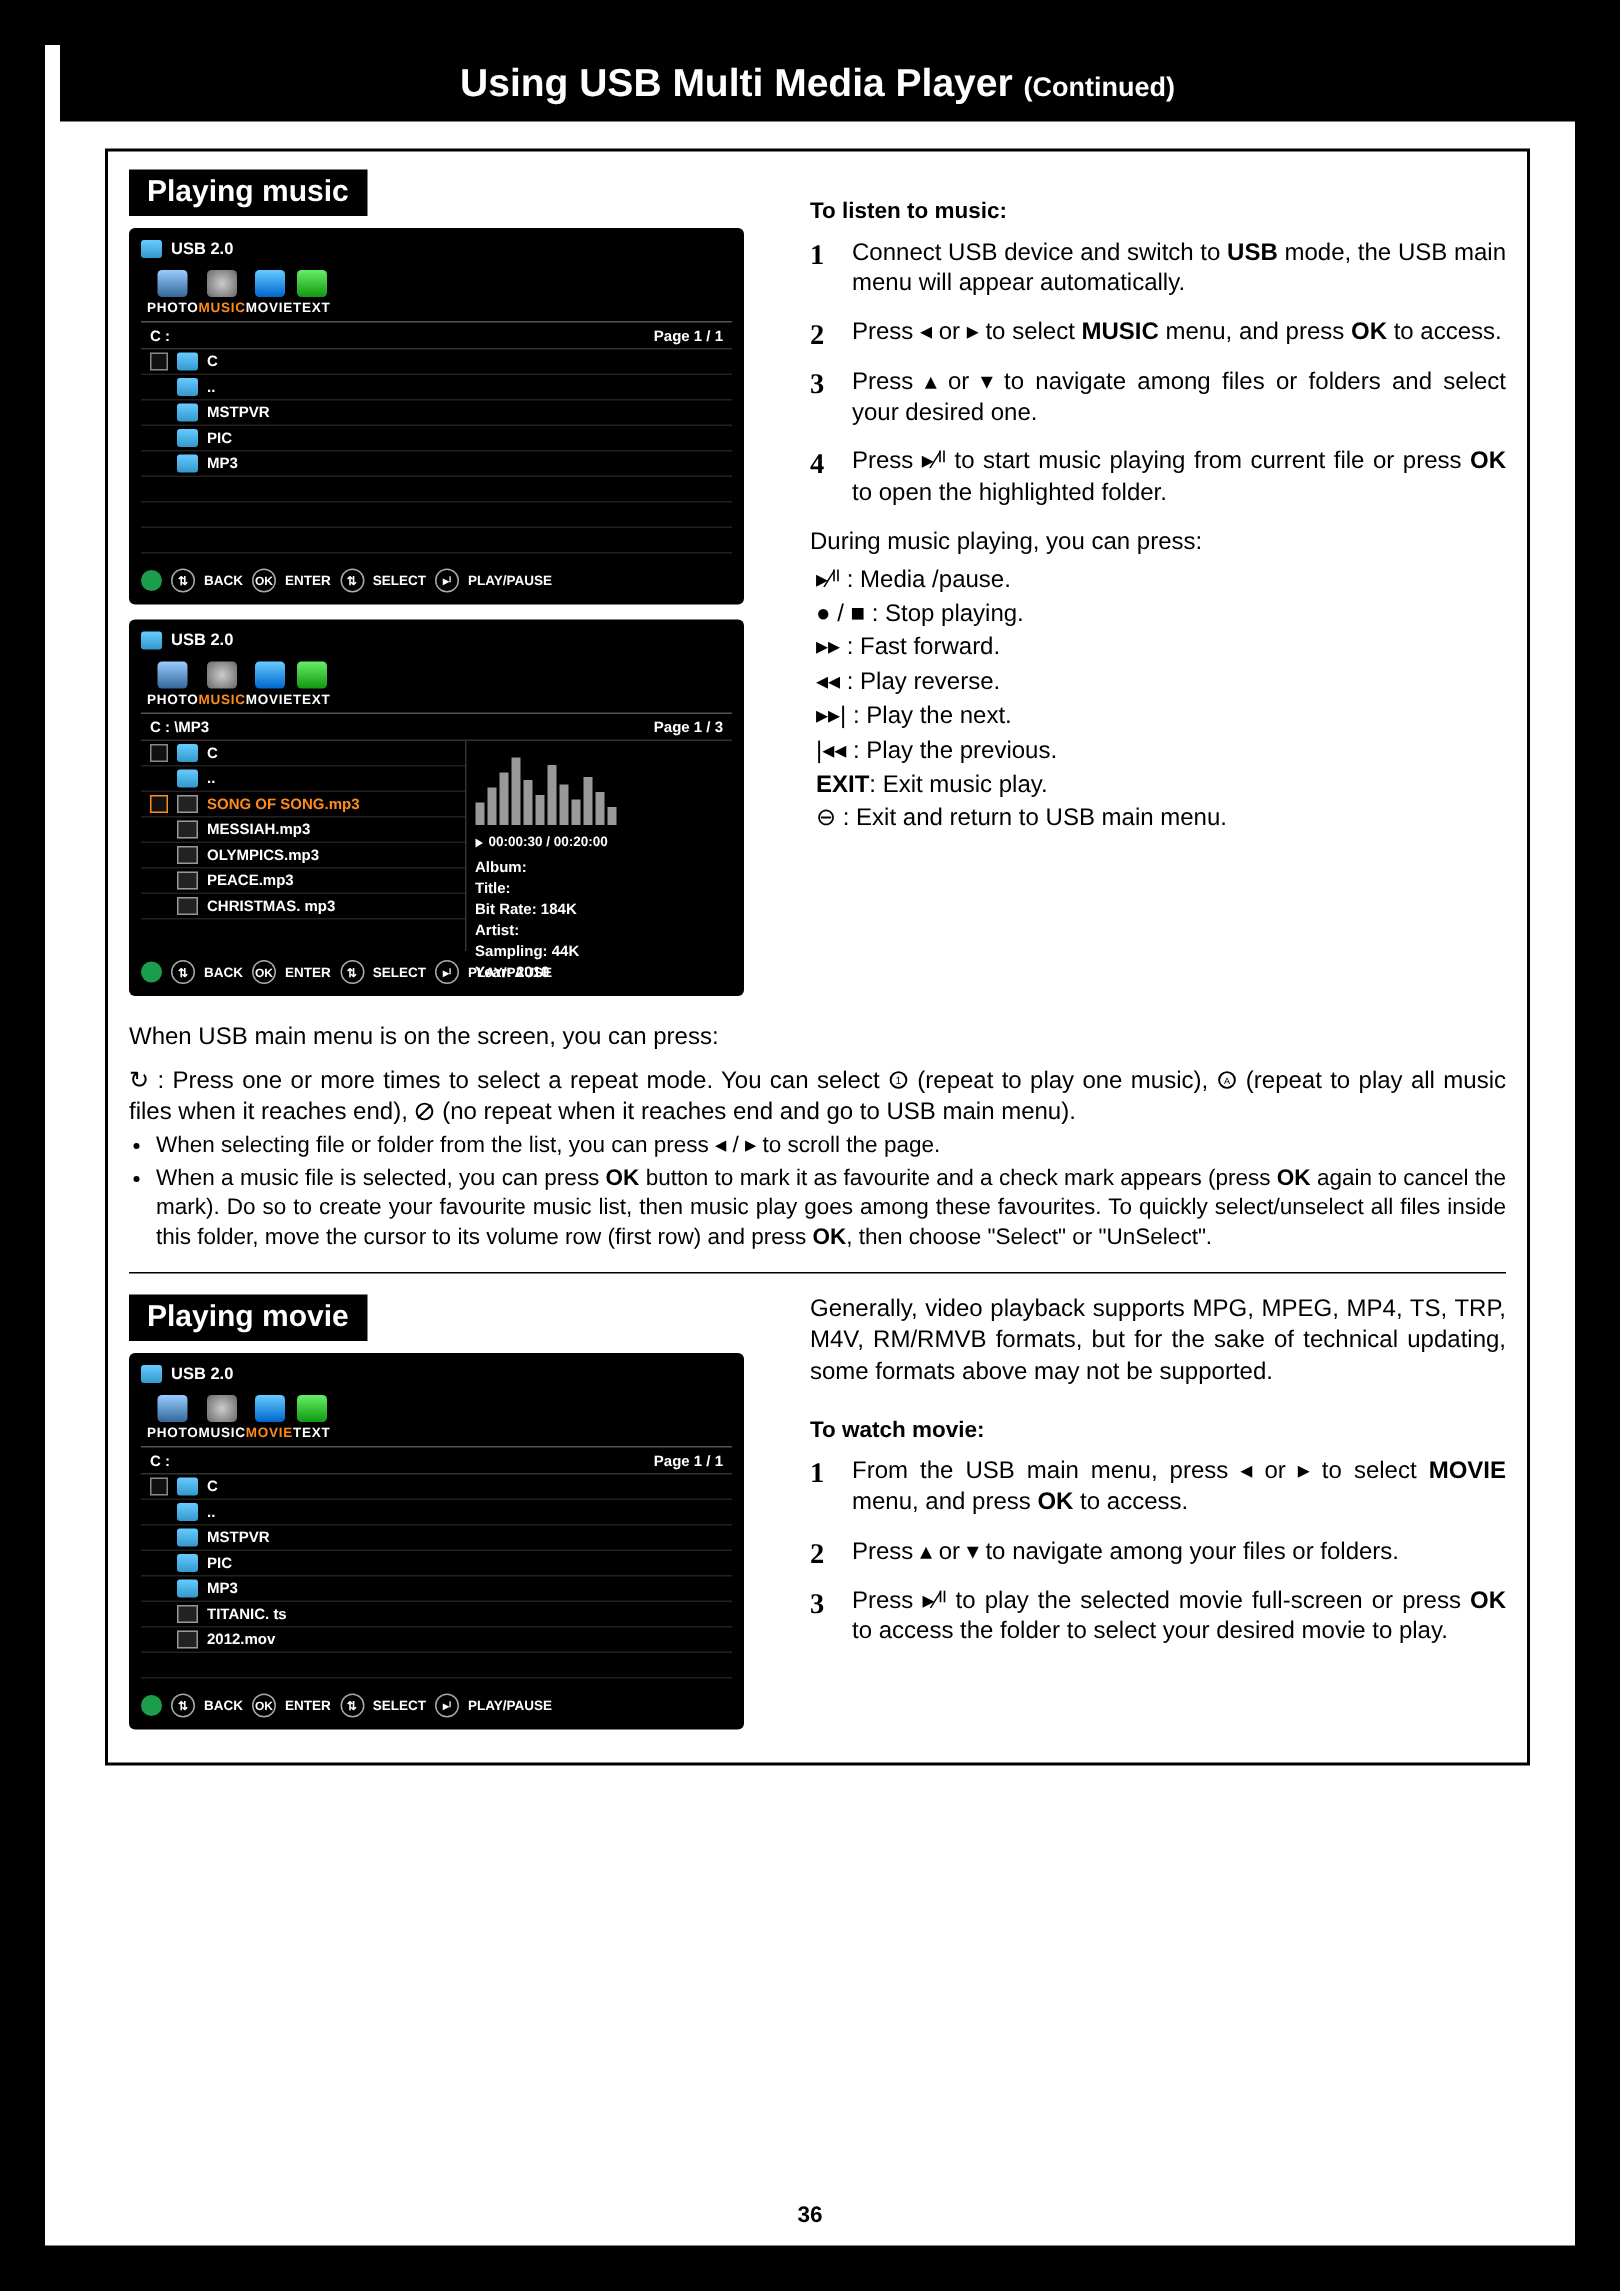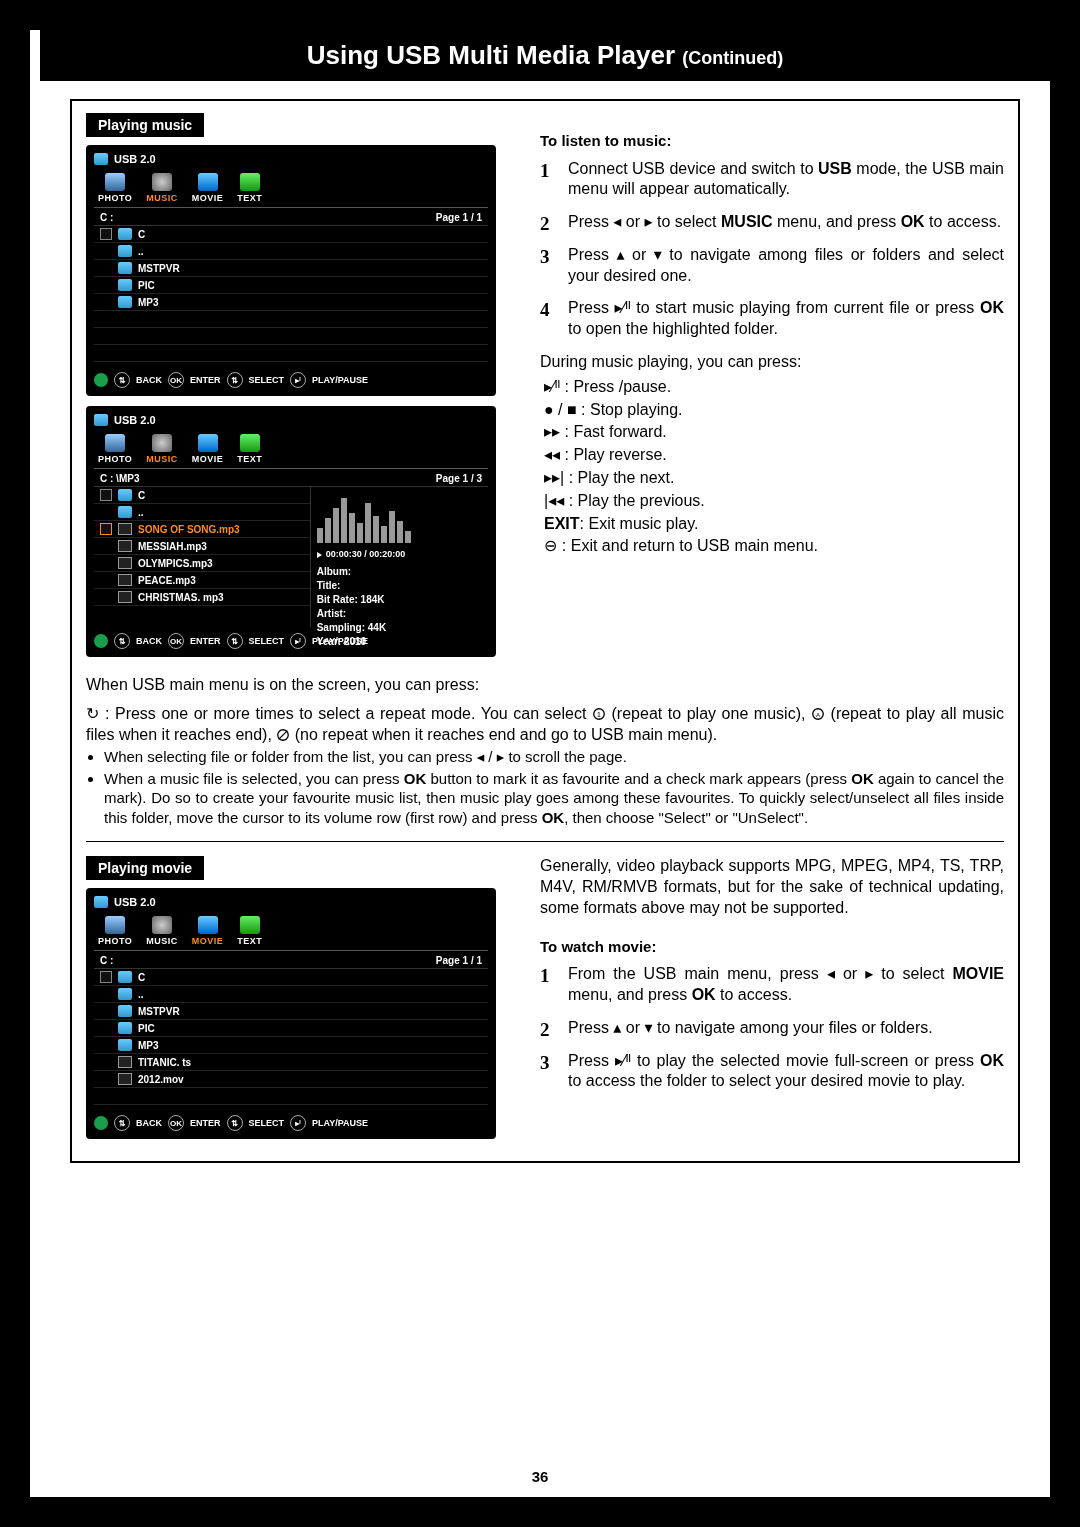--- a/index.html
+++ b/index.html
@@ -4,28 +4,28 @@
 <style>
   * { box-sizing: border-box; margin: 0; padding: 0; }
   body { background: #000; font-family: Arial, Helvetica, sans-serif; width: 1080px; height: 1527px; padding: 30px; }
   .page { background: #fff; width: 100%; height: 100%; position: relative; padding: 16px 30px 30px 40px; }
   .page-title-bar { background: #000; color: #fff; text-align: center; padding: 10px; font-size: 26px; font-weight: bold; margin: -16px -30px 18px -30px; }
   .page-title-bar .sub { font-size: 18px; font-weight: bold; }
   .content-frame { border: 2px solid #000; padding: 12px 14px; }
   .cols { display: flex; gap: 24px; }
   .col-left { width: 430px; }
   .col-right { flex: 1; font-size: 16px; line-height: 1.3; text-align: justify; }
-  .section-label { background: #000; color: #fff; display: inline-block; padding: 4px 12px; font-weight: bold; font-size: 14px; margin-bottom: 8px; }
+  .section-label { background: #000; color: #fff; display: inline-block; padding: 4px 12px; font-weight: bold; font-size: 20px; margin-bottom: 8px; }
   .osd {
     background: #000; color: #fff; font-family: Arial, sans-serif; font-size: 11px; font-weight: bold;
     border-radius: 4px; padding: 8px; margin-bottom: 10px; width: 410px;
   }
   .osd-usb { display: flex; align-items: center; gap: 6px; margin-bottom: 6px; }
   .usb-icon { width: 14px; height: 12px; background: linear-gradient(#6cf,#39c); border-radius: 2px; display: inline-block; }
-  .tabs { display: flex; gap: 14px; align-items: flex-end; border-bottom: 1px solid #555; padding: 2px 4px 4px 4px; }
+  .tabs { display: flex; align-items: flex-end; border-bottom: 1px solid #555; padding: 2px 4px 4px 4px; }
   .tab { text-align: center; font-size: 9px; letter-spacing: 0.5px; }
   .tab .ticon { width: 20px; height: 18px; margin: 0 auto 2px auto; border-radius: 3px; }
   .tab.selected { color: #ff8c1a; }
   .pathrow { display: flex; justify-content: space-between; padding: 4px 6px 2px 6px; font-size: 10px; border-bottom: 1px solid #333; }
   .listarea { display: flex; height: 140px; }
   .filelist { width: 55%; border-right: 1px solid #333; }
   .filelist.full { width: 100%; border-right: none; }
   .frow { display: flex; align-items: center; gap: 6px; padding: 2px 6px; font-size: 10px; border-bottom: 1px solid #222; height: 17px; }
   .frow .fbox { width: 12px; height: 12px; border: 1px solid #888; background: #111; flex-shrink: 0; }
   .frow .ficon { width: 14px; height: 12px; flex-shrink: 0; }
@@ -229,21 +229,21 @@
       <div class="col-right">
         <h3 class="sub">To listen to music:</h3>
         <ol class="steps">
           <li><span>Connect USB device and switch to </span><b>USB</b><span> mode, the USB main menu will appear automatically.</span></li>
           <li><span>Press ◂ or ▸ to select </span><b>MUSIC</b><span> menu, and press </span><b>OK</b><span> to access.</span></li>
           <li><span>Press ▴ or ▾ to navigate among files or folders and select your desired one.</span></li>
           <li><span>Press ▸⁄ᴵᴵ to start music playing from current file or press </span><b>OK</b><span> to open the highlighted folder.</span></li>
         </ol>
         <p>During music playing, you can press:</p>
         <div class="sym-list">
-          <div>▸⁄ᴵᴵ :  Press /pause.</div>
+          <div>▸⁄ᴵᴵ :  Media /pause.</div>
           <div>● / ■ :  Stop playing.</div>
           <div>▸▸ :  Fast forward.</div>
           <div>◂◂ :  Play reverse.</div>
           <div>▸▸| :  Play the next.</div>
           <div>|◂◂ :  Play the previous.</div>
           <div><b>EXIT</b><span>: Exit music play.</span></div>
           <div>⊖ : Exit and return to USB main menu.</div>
         </div>
       </div>
     </div>

